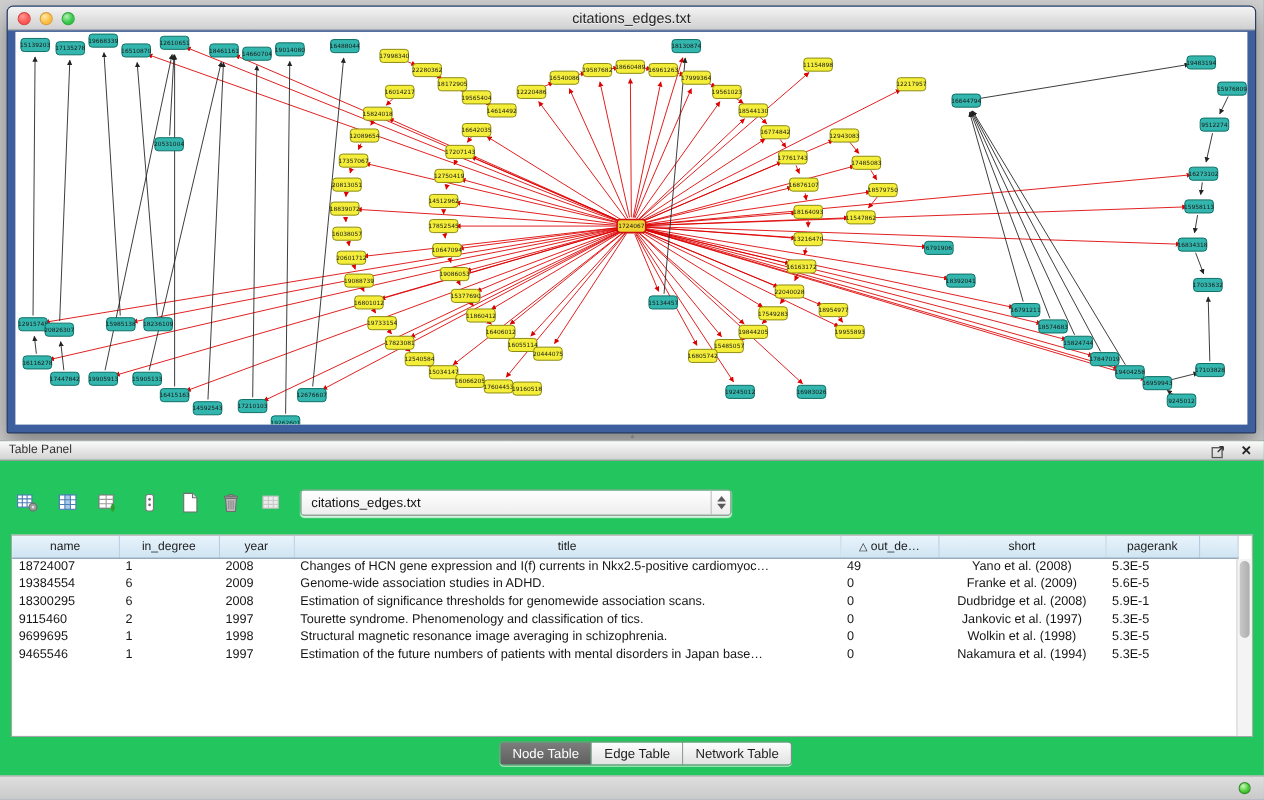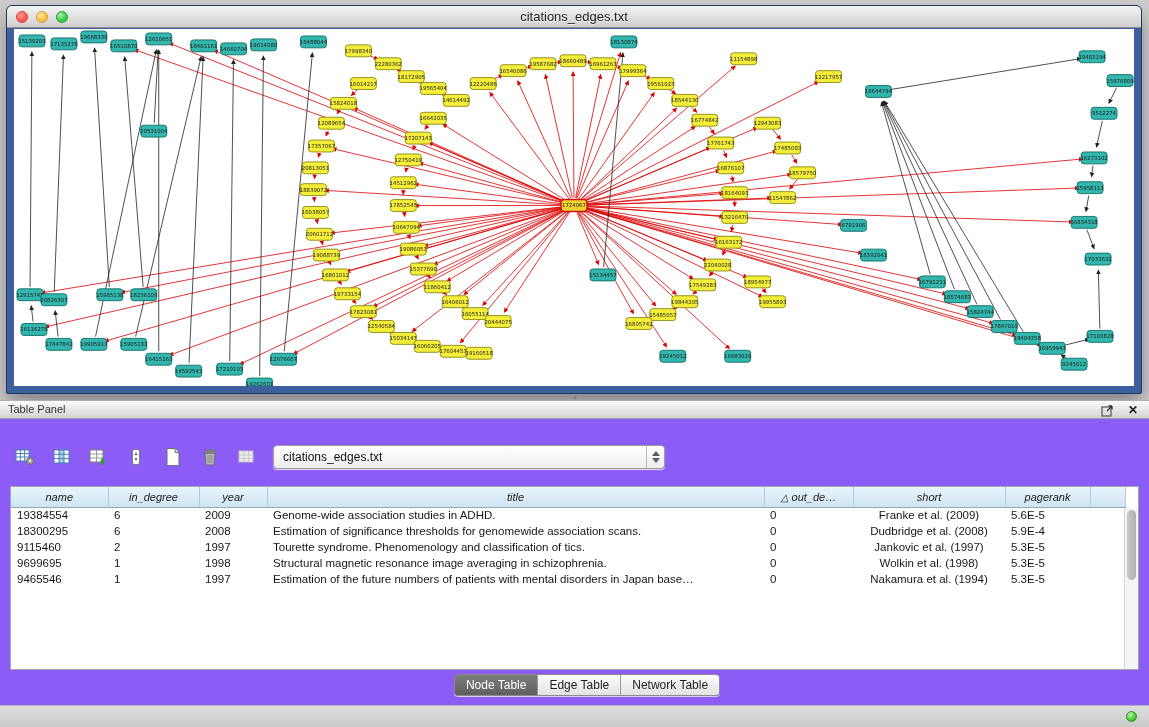--- a/index.html
+++ b/index.html
@@ -21,21 +21,21 @@
   .light.yellow { background:radial-gradient(circle at 35% 30%, #ffe9a8, #fdbc40 60%); border:1px solid #d99e34; }
   .light.green  { background:radial-gradient(circle at 35% 30%, #b4f2b2, #33c748 60%); border:1px solid #2aa73a; }
   .net-canvas { position:absolute; left:7px; right:7px; top:23px; bottom:7px; background:#ffffff; overflow:hidden; }
   .net-canvas svg { display:block; width:100%; height:100%; }
 
   
   .splitter-handle { position:absolute; left:568px; top:394px; width:14px; height:6px;
     color:#7a7a7a; font-size:7px; line-height:5px; text-align:center; }
 
   
-  .table-panel { position:absolute; left:0; top:400px; width:1149px; height:305px; background:#8b5cf6; }
+  .table-panel { position:absolute; left:0; top:400px; width:1149px; height:305px; background:#22c55e; }
   .panel-header { position:absolute; left:0; top:0; right:0; height:19px;
     background:linear-gradient(#fbfbfb,#d2d2d2); border-top:1px solid #aeaeae; border-bottom:1px solid #9d9d9d; }
   .panel-title { position:absolute; left:8px; top:2px; font-size:11px; color:#333; }
   .panel-header-icons { position:absolute; right:8px; top:1px; display:flex; gap:10px; align-items:center; }
   .float-btn, .close-btn { width:16px; height:16px; display:flex; align-items:center; justify-content:center; cursor:default; }
   .close-btn { font-size:12px; font-weight:bold; color:#222; }
 
   
   .toolbar { position:absolute; left:12px; top:42px; height:30px; display:flex; align-items:center; gap:11px; }
   .tb-btn { width:26px; height:26px; display:flex; align-items:center; justify-content:center; border-radius:3px; }
@@ -48,21 +48,21 @@
     align-items:center; justify-content:center; gap:2px; }
   .tri-up   { width:0; height:0; border-left:4px solid transparent; border-right:4px solid transparent; border-bottom:5px solid #5a5a5a; }
   .tri-down { width:0; height:0; border-left:4px solid transparent; border-right:4px solid transparent; border-top:5px solid #5a5a5a; }
 
   
   .table-wrap { position:absolute; left:10px; top:86px; width:1129px; height:184px;
     background:#ffffff; border:1px solid #a6a6a6; overflow:hidden; }
   table.data { border-collapse:collapse; table-layout:fixed; width:1114px; }
   table.data th { height:20px; background:linear-gradient(#e9f4fc,#cfe4f2); border-right:1px solid #b6cde0;
     border-bottom:1px solid #93a9bd; font-size:11px; font-weight:normal; color:#1c1c1c; text-align:center;
-    overflow:hidden; white-space:nowrap;font-style:italic; }
+    overflow:hidden; white-space:nowrap; }
   table.data th .sort { font-size:10px; margin-right:3px; }
   table.data td { height:16px; font-size:11.5px; color:#161616; padding:0 6px; white-space:nowrap; overflow:hidden; }
   table.data td.c-short { text-align:center; }
   .vscroll { position:absolute; right:0; top:21px; bottom:0; width:14px; background:#f4f4f4; border-left:1px solid #d4d4d4; }
   .vscroll .thumb { position:absolute; left:2px; top:2px; width:9px; height:70px; border-radius:5px;
     background:linear-gradient(90deg,#c9c9c9,#aeaeae); }
 
   
   .tabs-row { position:absolute; left:0; right:0; top:274px; display:flex; justify-content:center;margin-left:25px; }
   .seg { display:inline-flex; border:1px solid #8c8c8c; border-radius:4px; overflow:hidden;
@@ -792,37 +792,47 @@
             <th>year</th>
             <th>title</th>
             <th><span class="sort">△</span>out_de…</th>
             <th>short</th>
             <th>pagerank</th>
             <th></th>
           </tr>
         </thead>
       <tbody id="tbl-body">
           <tr>
+            <td class="c-name">18724007</td>
+            <td class="c-indeg">1</td>
+            <td class="c-year">2008</td>
+            <td class="c-title">Changes of HCN gene expression and I(f) currents in Nkx2.5-positive cardiomyoc…</td>
+            <td class="c-outdeg">49</td>
+            <td class="c-short">Yano et al. (2008)</td>
+            <td class="c-pagerank">5.3E-5</td>
+            <td></td>
+          </tr>
+          <tr>
             <td class="c-name">19384554</td>
             <td class="c-indeg">6</td>
             <td class="c-year">2009</td>
             <td class="c-title">Genome-wide association studies in ADHD.</td>
             <td class="c-outdeg">0</td>
             <td class="c-short">Franke et al. (2009)</td>
             <td class="c-pagerank">5.6E-5</td>
             <td></td>
           </tr>
           <tr>
             <td class="c-name">18300295</td>
             <td class="c-indeg">6</td>
             <td class="c-year">2008</td>
             <td class="c-title">Estimation of significance thresholds for genomewide association scans.</td>
             <td class="c-outdeg">0</td>
             <td class="c-short">Dudbridge et al. (2008)</td>
-            <td class="c-pagerank">5.9E-4</td>
+            <td class="c-pagerank">5.9E-1</td>
             <td></td>
           </tr>
           <tr>
             <td class="c-name">9115460</td>
             <td class="c-indeg">2</td>
             <td class="c-year">1997</td>
             <td class="c-title">Tourette syndrome. Phenomenology and classification of tics.</td>
             <td class="c-outdeg">0</td>
             <td class="c-short">Jankovic et al. (1997)</td>
             <td class="c-pagerank">5.3E-5</td>

